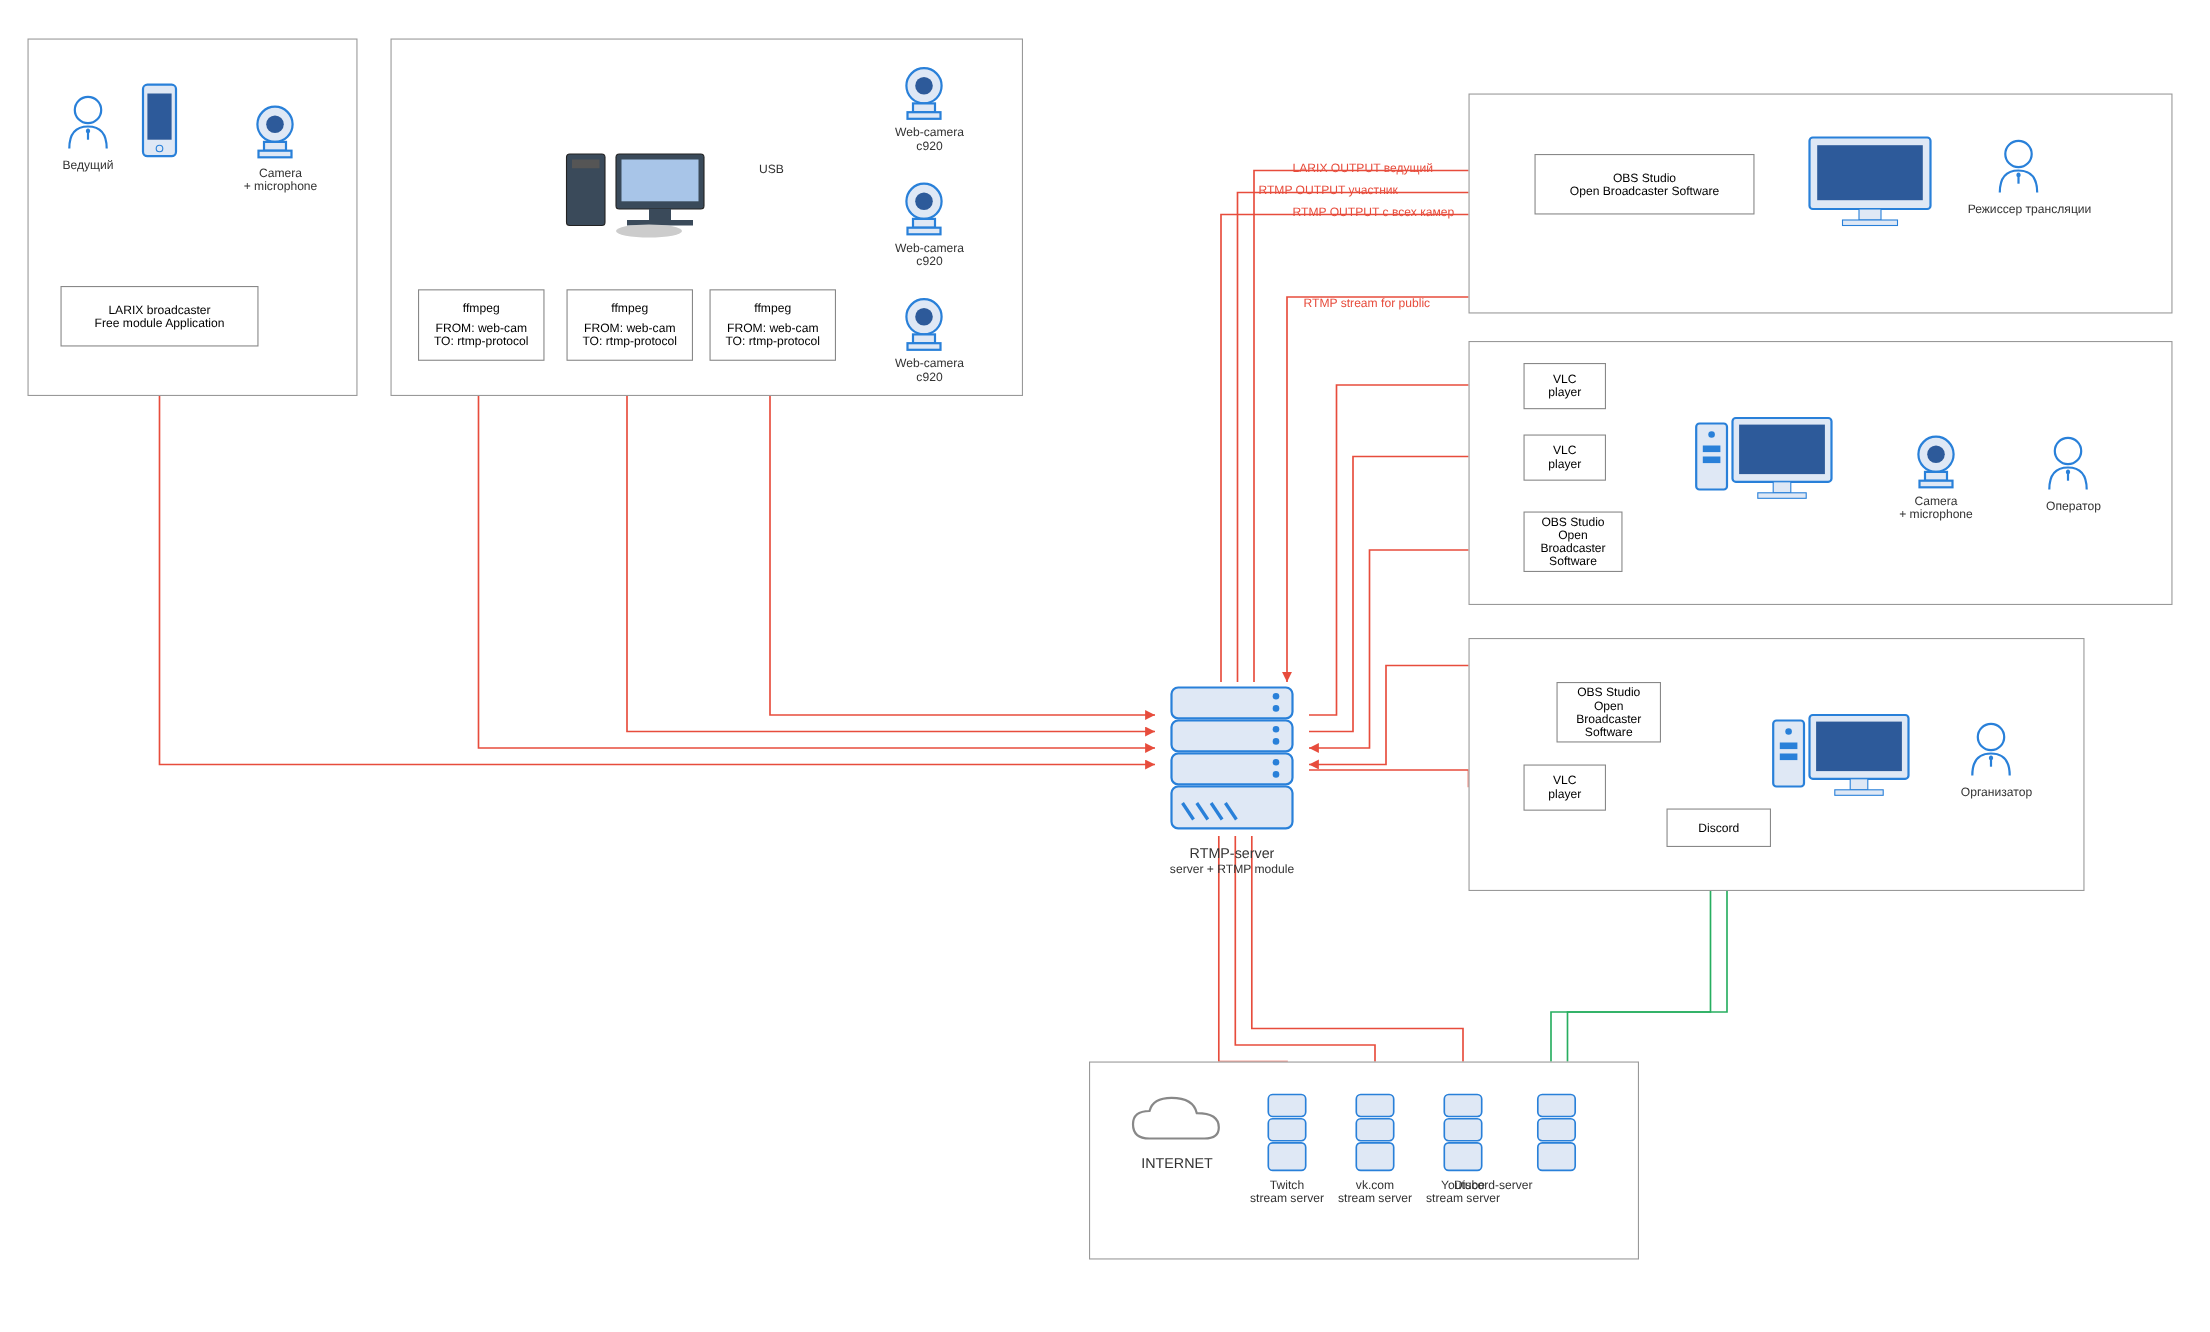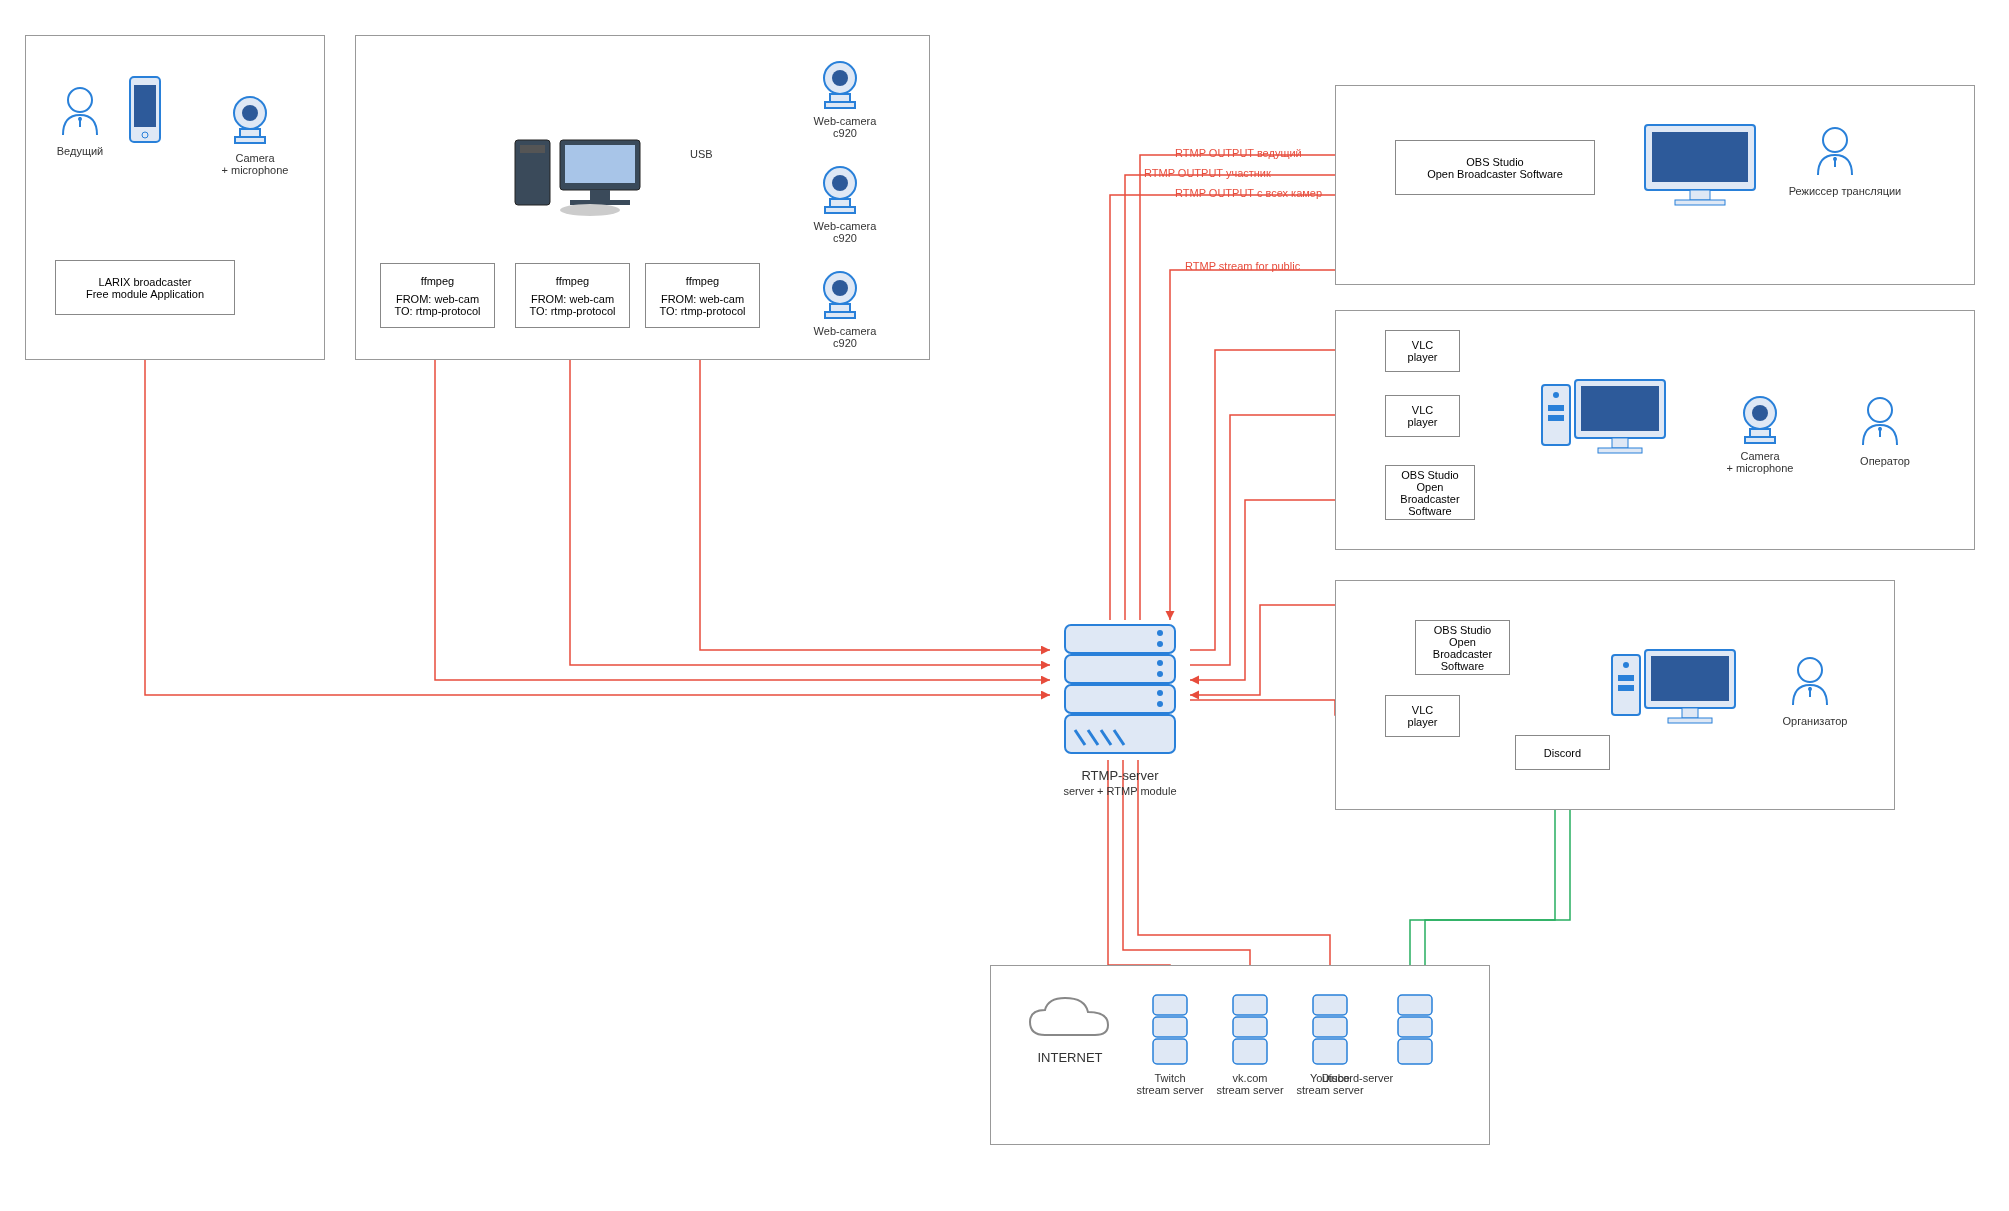--- a/index.html
+++ b/index.html
@@ -209,24 +209,24 @@
 <div style="position:absolute;left:1810px;top:125px">
 <svg width="50" height="55">
       <circle cx="25" cy="15" r="12" fill="none" stroke="#2980d9" stroke-width="2"></circle>
       <path d="M8,50 Q8,30 25,30 Q42,30 42,50" fill="none" stroke="#2980d9" stroke-width="2"></path>
       <path d="M25,32 L25,42" stroke="#2980d9" stroke-width="2"></path>
       <circle cx="25" cy="34" r="2" fill="#2980d9"></circle>
     </svg>
 </div>
 <div class="lbl" style="left:1780px;top:185px;width:130px">Режиссер трансляции</div>
 
-<div class="lbl" style="left:1175px;top:147px;color:#e74c3c">RTMP OUTPUT ведущий</div>
+<div class="lbl" style="left:1175px;top:147px;color:#e74c3c">LARIX OUTPUT ведущий</div>
 <div class="lbl" style="left:1144px;top:167px;color:#e74c3c">RTMP OUTPUT участник</div>
 <div class="lbl" style="left:1175px;top:187px;color:#e74c3c">RTMP OUTPUT с всех камер</div>
-<div class="lbl" style="left:1185px;top:260px;color:#e74c3c">RTMP stream for public</div>
+<div class="lbl" style="left:1185px;top:270px;color:#e74c3c">RTMP stream for public</div>
 
 <div class="box" style="left:1335px;top:310px;width:640px;height:240px"></div>
 <div class="node" style="left:1385px;top:330px;width:75px;height:42px">
     <div>VLC<br>player</div>
   </div>
 <div class="node" style="left:1385px;top:395px;width:75px;height:42px">
     <div>VLC<br>player</div>
   </div>
 <div class="node" style="left:1385px;top:465px;width:90px;height:55px">
     <div>OBS Studio<br>Open Broadcaster<br>Software</div>

